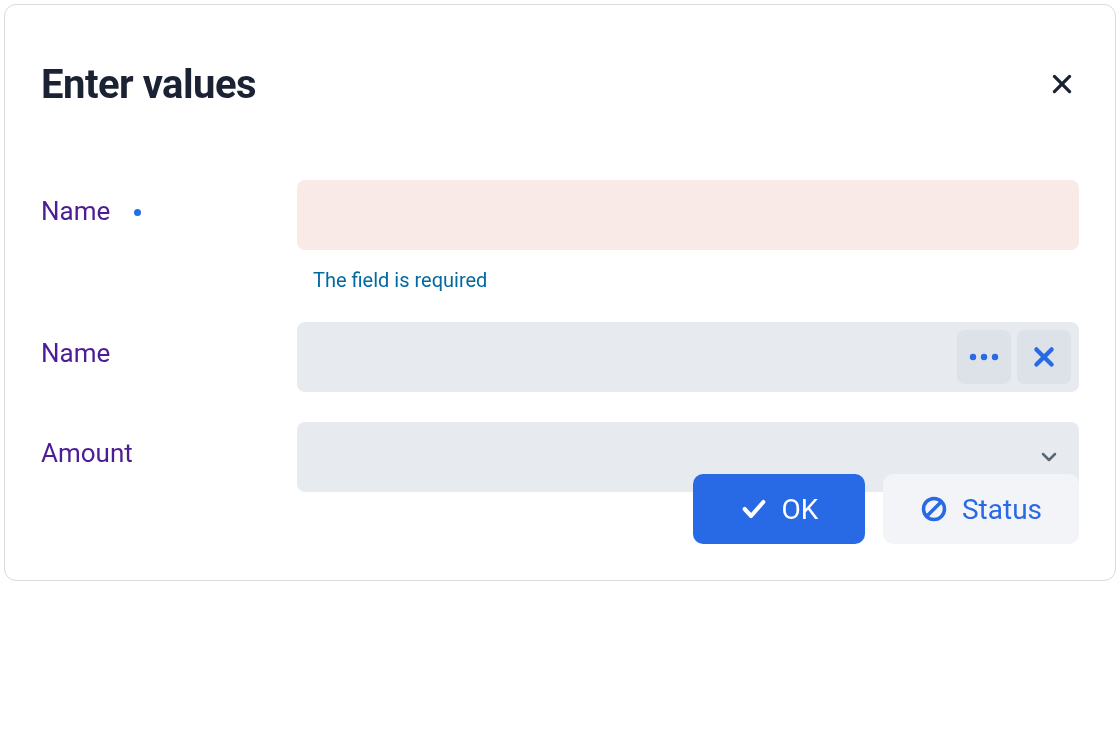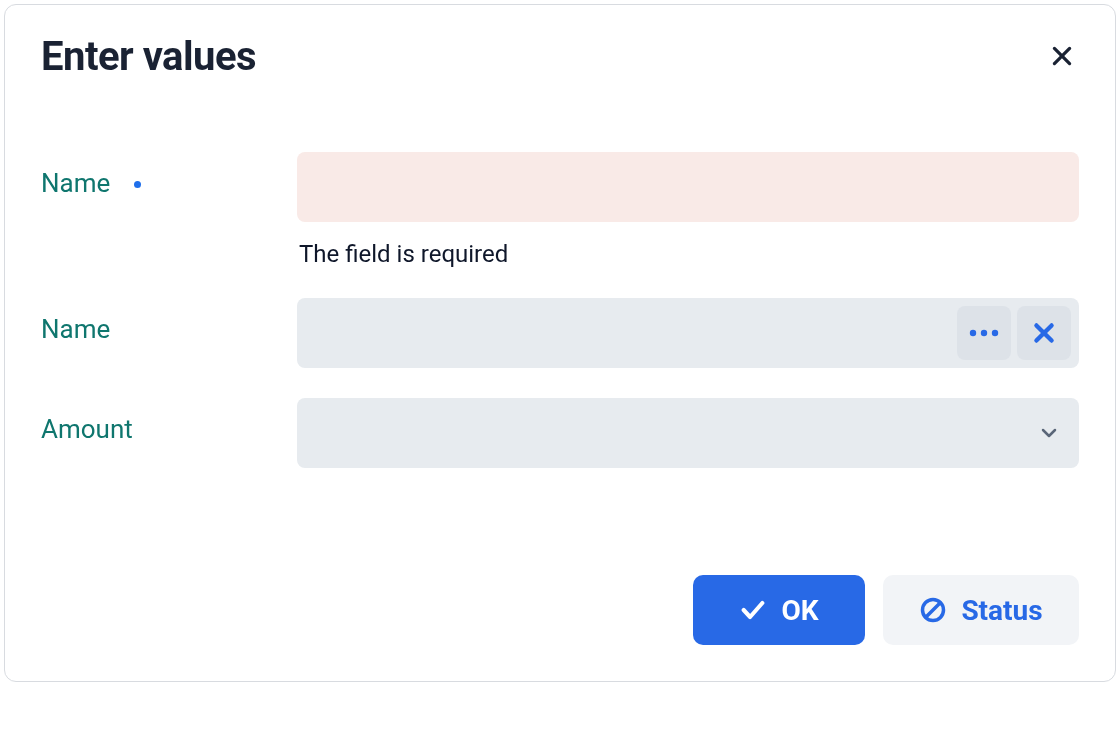--- a/index.html
+++ b/index.html
@@ -9,26 +9,26 @@
     }
     body {
       font-family: -apple-system, BlinkMacSystemFont, "Segoe UI", Roboto, Helvetica, Arial, sans-serif;
       background: #fff;
       width: 1120px;
       height: 735px;
       overflow: hidden;
     }
     .dialog {
       width: 1112px;
-      height: 678px;
+      height: 577px;
       margin: 4px;
       border: 1px solid #d8dbe0;
       border-radius: 12px;
       background: #ffffff;
-      padding: 28px 36px 36px 36px;
+      padding: 56px 36px 36px 36px;
       position: relative;
     }
     .dialog-header {
       display: flex;
       justify-content: space-between;
       align-items: flex-start;
       margin-bottom: 72px;
     }
     .dialog-title {
       font-size: 40px;
@@ -49,21 +49,21 @@
     }
     .form-row {
       display: flex;
       align-items: flex-start;
       margin-bottom: 30px;
     }
     .form-label {
       width: 256px;
       flex-shrink: 0;
       font-size: 26px;
-      color: #0f766e;
+      color: #4c1d95;
       font-weight: 400;
       padding-top: 16px;
       display: flex;
       align-items: center;
       gap: 24px;
     }
     .required-dot {
       width: 7px;
       height: 7px;
       border-radius: 50%;
@@ -83,24 +83,24 @@
       font-size: 26px;
       color: #1a2233;
       background: #e7ebef;
       outline: none;
       font-family: inherit;
     }
     .form-input.error {
       background: #f9eae7;
     }
     .error-text {
-      color: #0f172a;
-      font-size: 24px;
+      color: #0369a1;
+      font-size: 20px;
       margin-top: 18px;
-      margin-left: 2px;
+      margin-left: 16px;
     }
     .picker-wrap {
       display: flex;
       align-items: center;
       background: #e7ebef;
       border-radius: 8px;
       height: 70px;
       padding: 0 8px 0 22px;
       gap: 6px;
     }
@@ -148,21 +148,21 @@
       bottom: 36px;
       right: 36px;
       display: flex;
       gap: 18px;
     }
     .btn {
       height: 70px;
       border: none;
       border-radius: 10px;
       font-size: 28px;
-      font-weight: 700;
+      font-weight: 400;
       cursor: pointer;
       display: inline-flex;
       align-items: center;
       justify-content: center;
       gap: 14px;
       padding: 0 32px;
       font-family: inherit;
     }
     .btn-primary {
       background: #2869e6;

